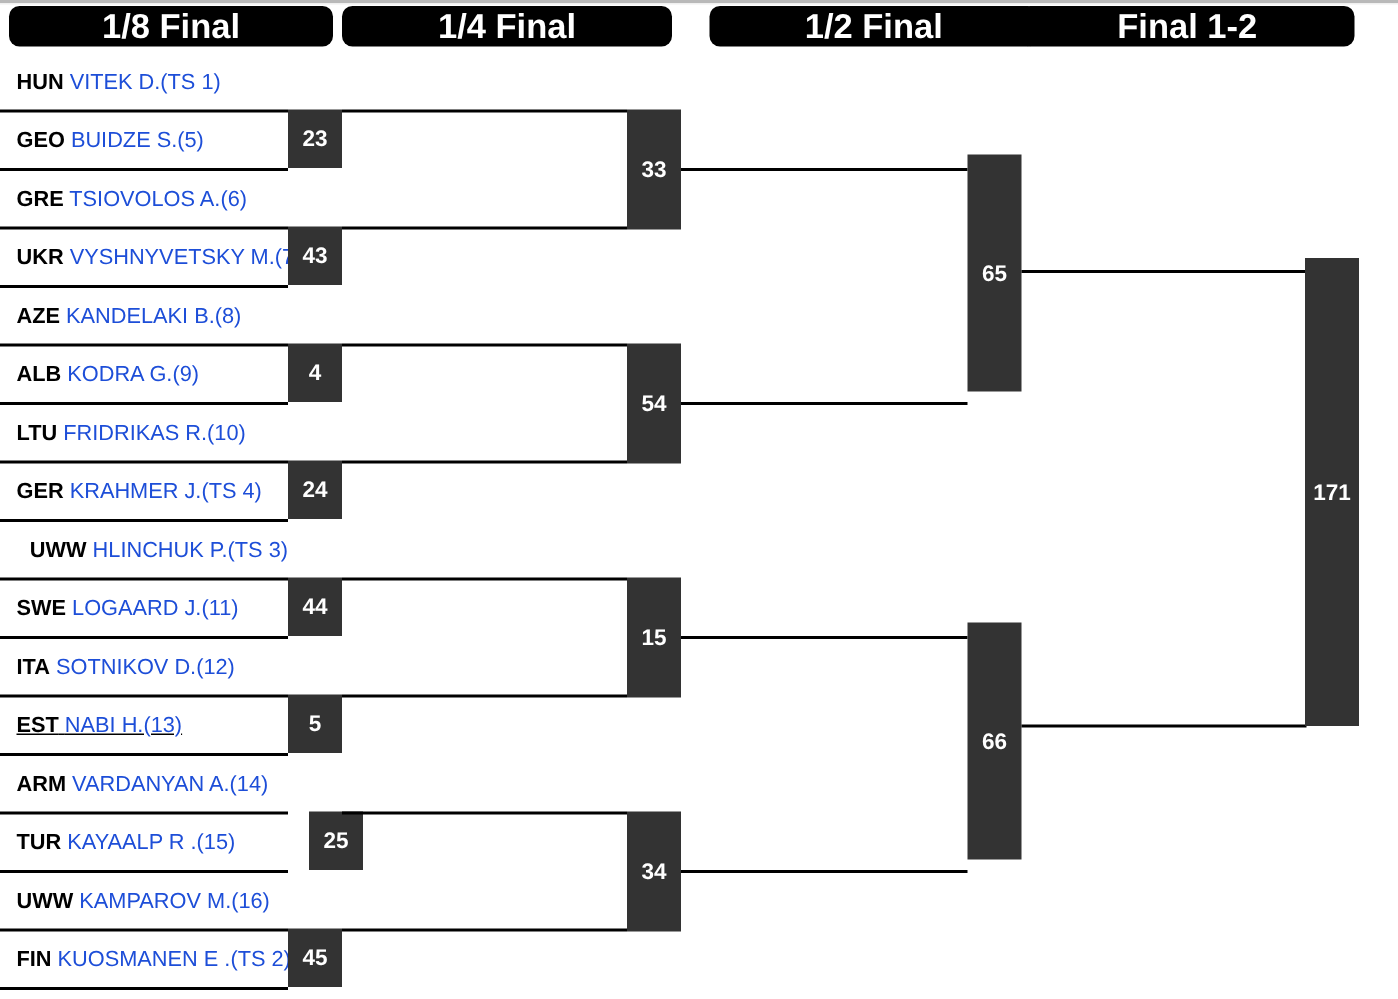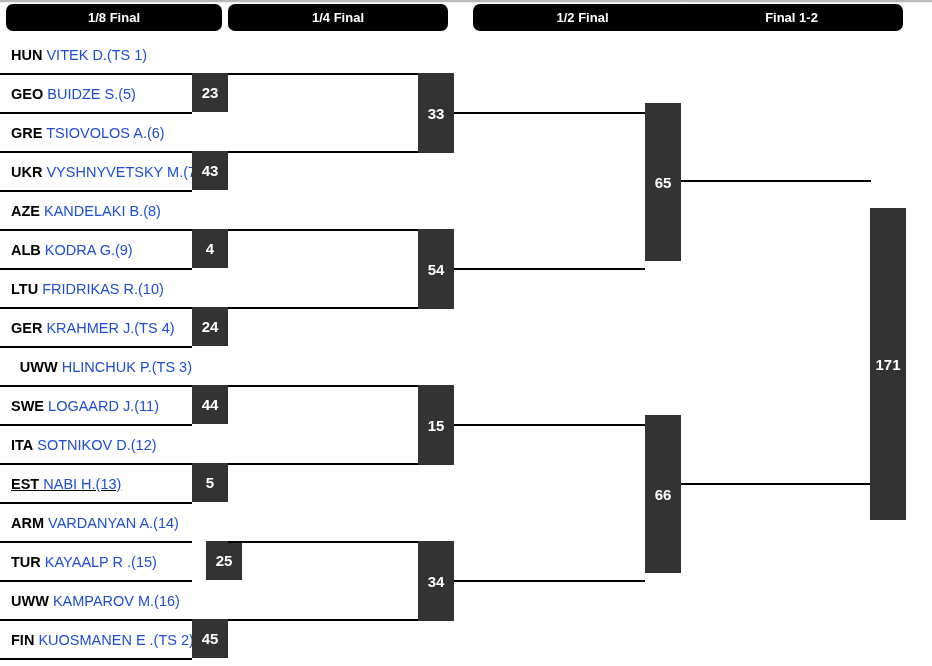--- a/index.html
+++ b/index.html
@@ -19,21 +19,21 @@
   }
 
   
   .round-header {
     position: absolute;
     top: 4px;
     height: 27px;
     background: #000000;
     border-radius: 7px;
     color: #ffffff;
-    font-size: 13px;
+    font-size: 23px;
     font-weight: bold;
     line-height: 27px;
     text-align: center;
     letter-spacing: 0px;
     white-space: nowrap;
   }
 
   
   .competitor {
     position: absolute;
@@ -73,21 +73,21 @@
     font-size: 15px;
     font-weight: bold;
     display: flex;
     align-items: center;
     justify-content: center;
     box-sizing: border-box;
   }
   .score-box.r16 { font-size: 15px; }
   .score-box.qf  { font-size: 15px; }
   .score-box.sf  { font-size: 15px; }
-  .score-box.fin { font-size: 15px; margin-top: 36px; }
+  .score-box.fin { font-size: 15px; }
 
   
   .conn {
     position: absolute;
     background: #000000;
   }
   .conn-h { height: 2px; }
 
   
   .top-frame {

